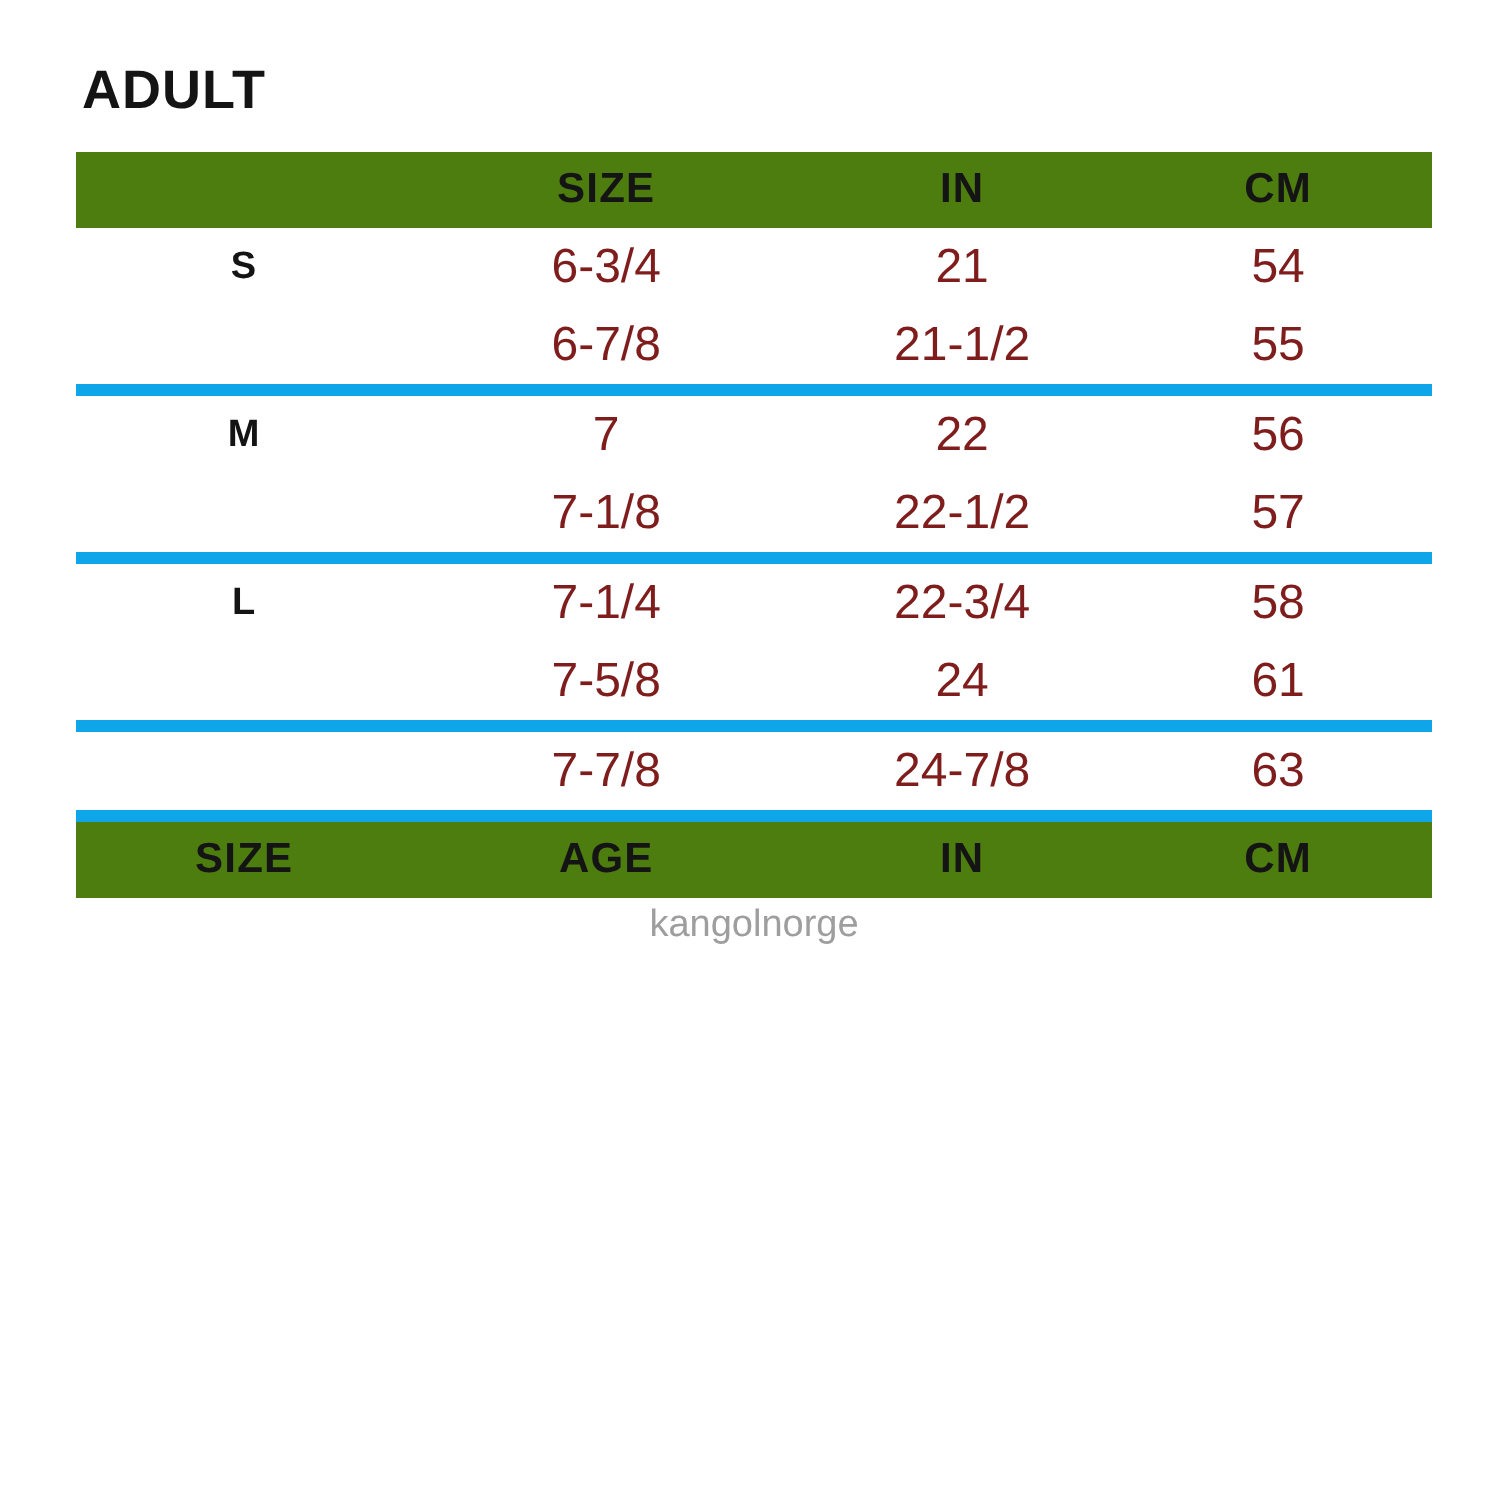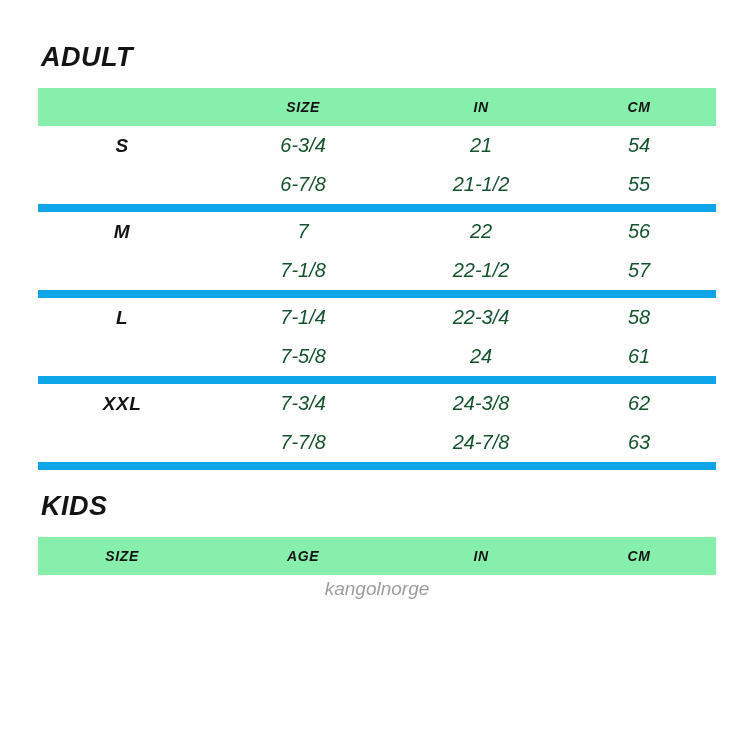--- a/index.html
+++ b/index.html
@@ -5,66 +5,65 @@
   html, body {
     margin: 0;
     padding: 0;
     background: #ffffff;
     font-family: "Liberation Sans", sans-serif;
   }
   .page {
     width: 754px;
     height: 742px;
     box-sizing: border-box;
-    padding: 42px 38px 0 38px;
+    padding: 30px 38px 0 38px;
     background: #ffffff;
     overflow: hidden;
-    font-style: italic;
   }
   .section-title {
     font-size: 27px;
     font-weight: 800;
     color: #141414;
     letter-spacing: 0.5px;
     margin: 0 0 15px 3px;
   }
   .kids-title {
     margin-top: 21px;
   }
   table {
     width: 100%;
     border-collapse: collapse;
     table-layout: fixed;
   }
   thead th {
-    background: #86efac;
+    background: #4d7c0f;
     height: 38px;
-    font-size: 14px;
+    font-size: 21px;
     font-weight: 700;
     color: #141414;
     letter-spacing: 0.6px;
     text-align: center;
     padding: 0;
   }
   td {
     text-align: center;
     height: 39px;
-    font-size: 20px;
+    font-size: 24px;
     font-weight: 400;
-    color: #14532d;
+    color: #7f1d1d;
     padding: 0;
   }
   td.lbl {
     font-weight: 700;
     font-size: 19px;
     color: #141414;
     letter-spacing: 0.6px;
   }
   tr.group-end td {
-    border-bottom: 8px solid #0ea5e9;
+    border-bottom: 6px solid #0ea5e9;
   }
   .kids-table td {
     height: 41px;
   }
   .footer {
     text-align: center;
     font-size: 19px;
     color: #9e9e9e;
     margin-top: 3px;
   }
@@ -121,36 +120,29 @@
         <td>7-1/4</td>
         <td>22-3/4</td>
         <td>58</td>
       </tr>
       <tr class="group-end">
         <td class="lbl"></td>
         <td>7-5/8</td>
         <td>24</td>
         <td>61</td>
       </tr>
-      <tr>
-        <td class="lbl">XXL</td>
-        <td>7-3/4</td>
-        <td>24-3/8</td>
-        <td>62</td>
-      </tr>
       <tr class="group-end">
         <td class="lbl"></td>
         <td>7-7/8</td>
         <td>24-7/8</td>
         <td>63</td>
       </tr>
     </tbody>
   </table>
 
-  <h1 class="section-title kids-title">KIDS</h1>
 
   <table class="kids-table">
     <colgroup>
       <col style="width:24.8%">
         <col style="width:28.6%">
         <col style="width:23.9%">
         <col style="width:22.7%">
     </colgroup>
     <thead>
       <tr>

